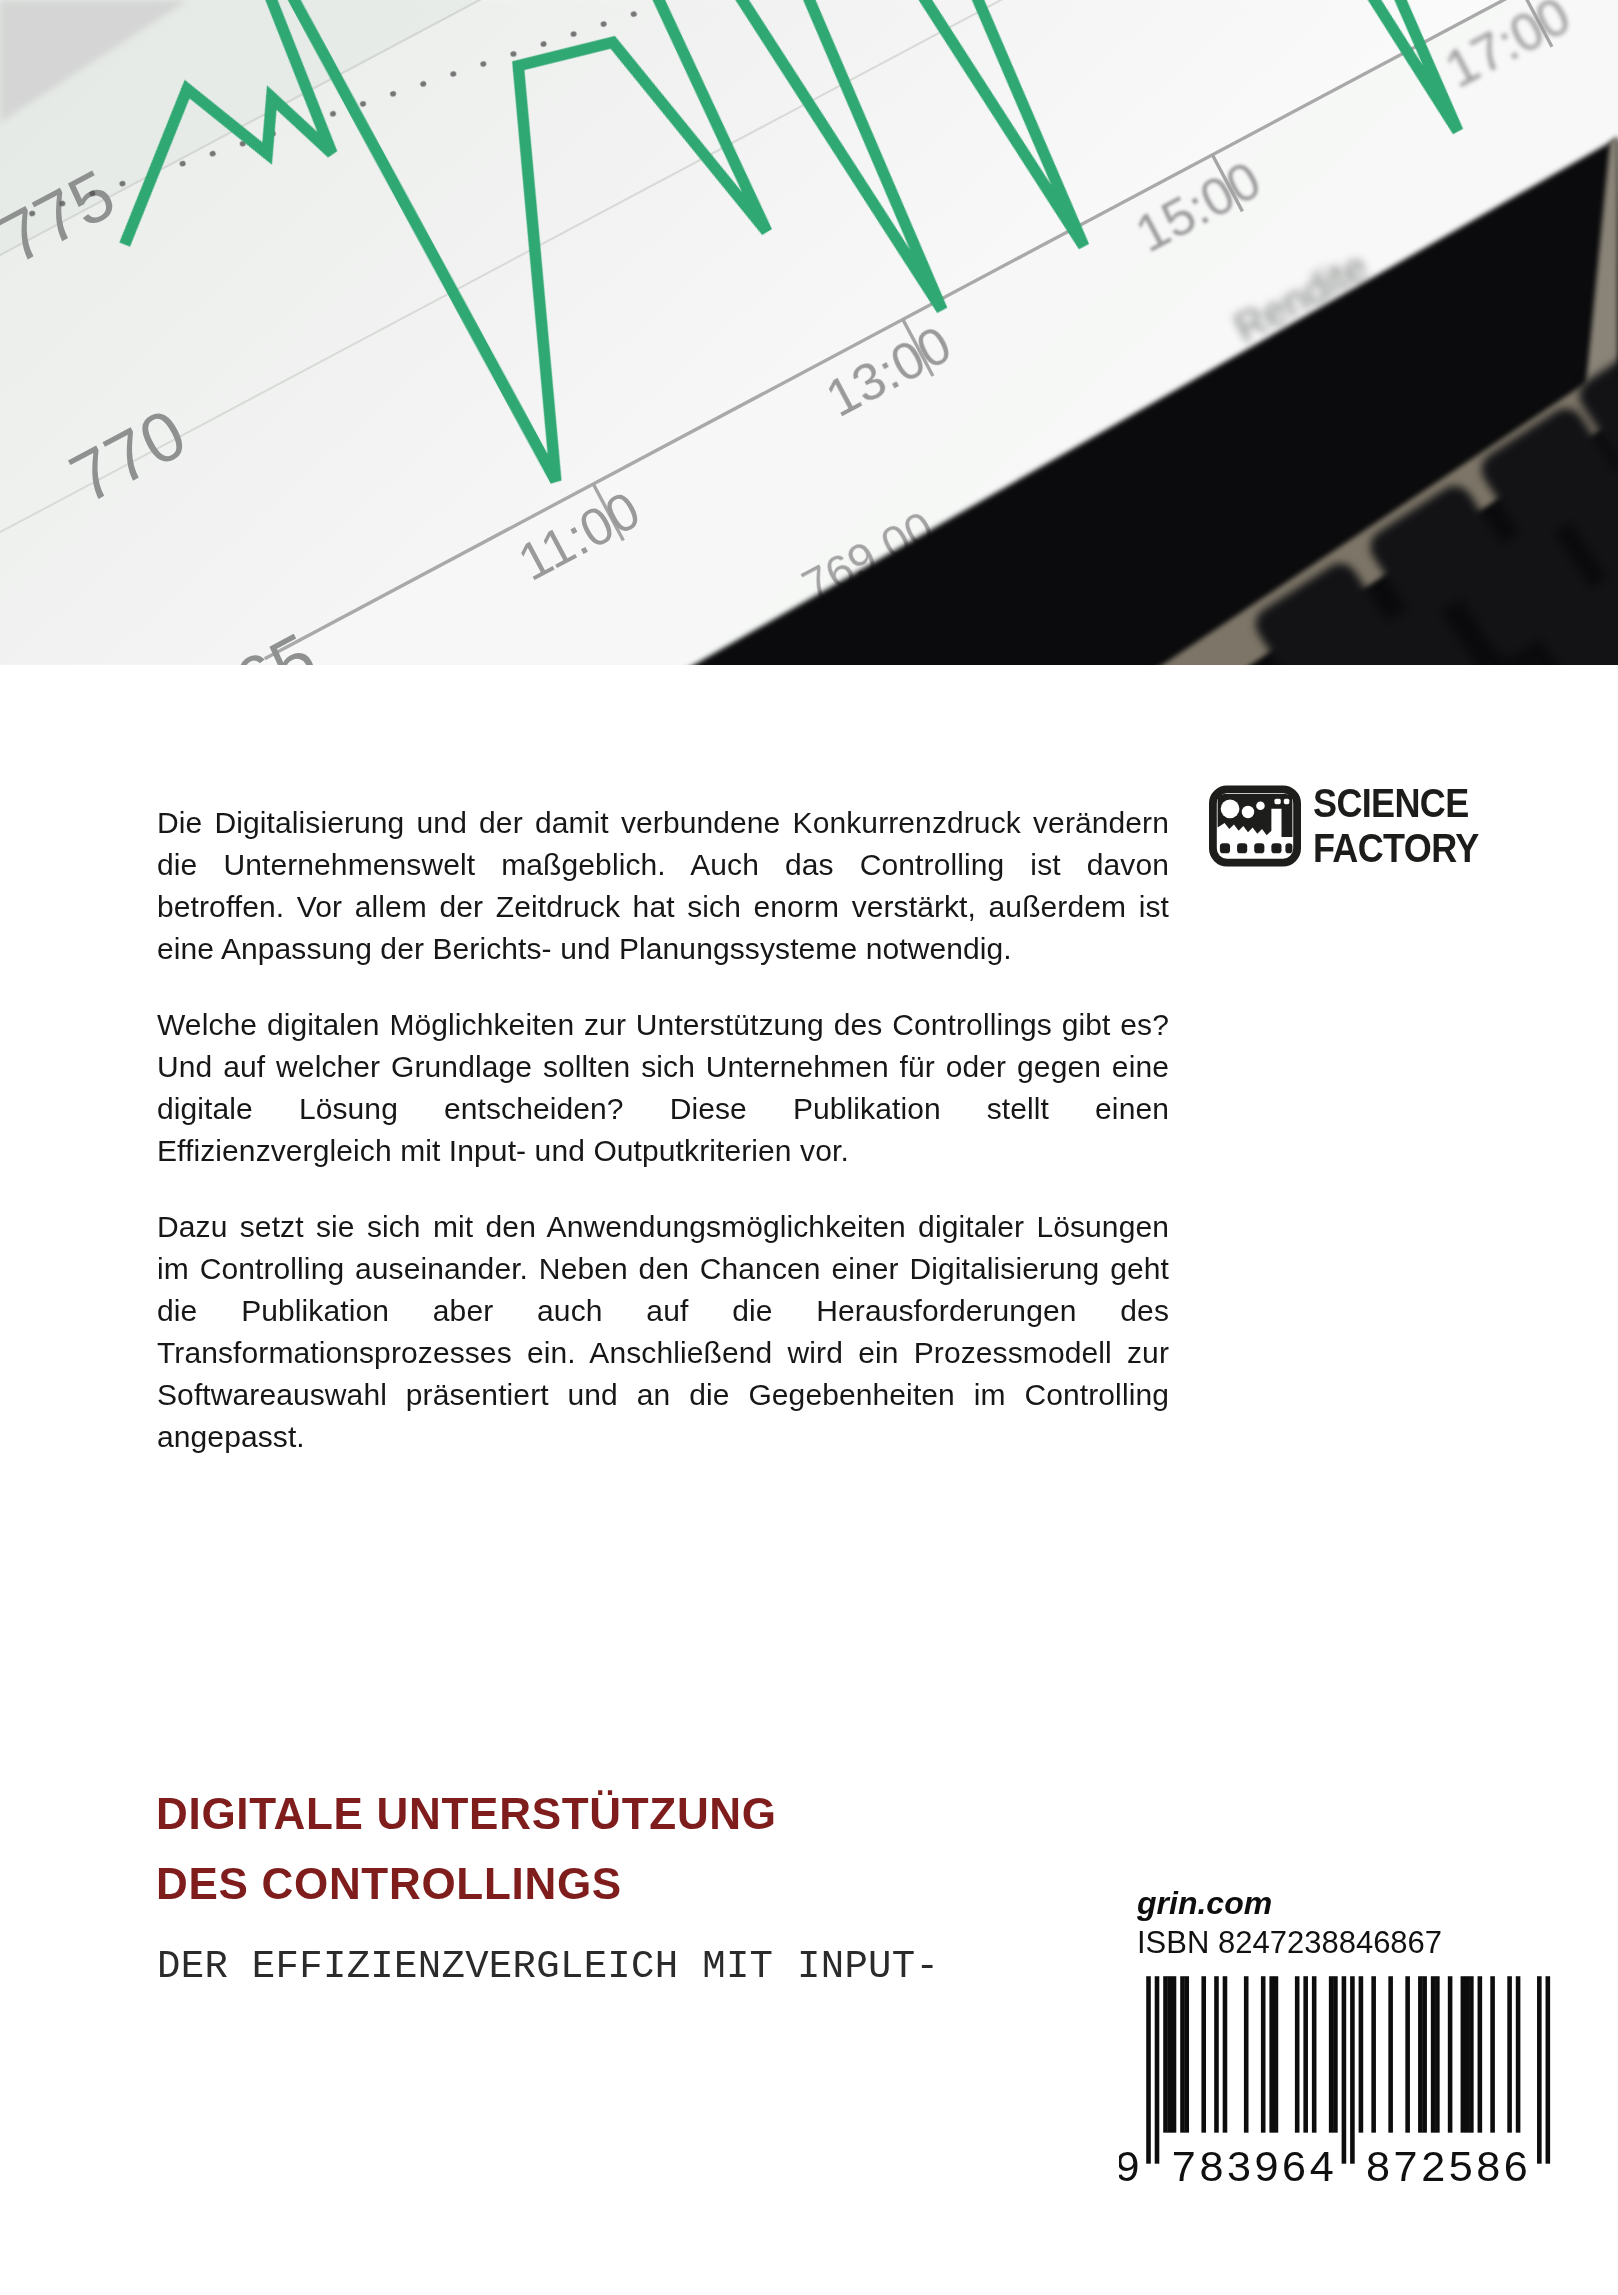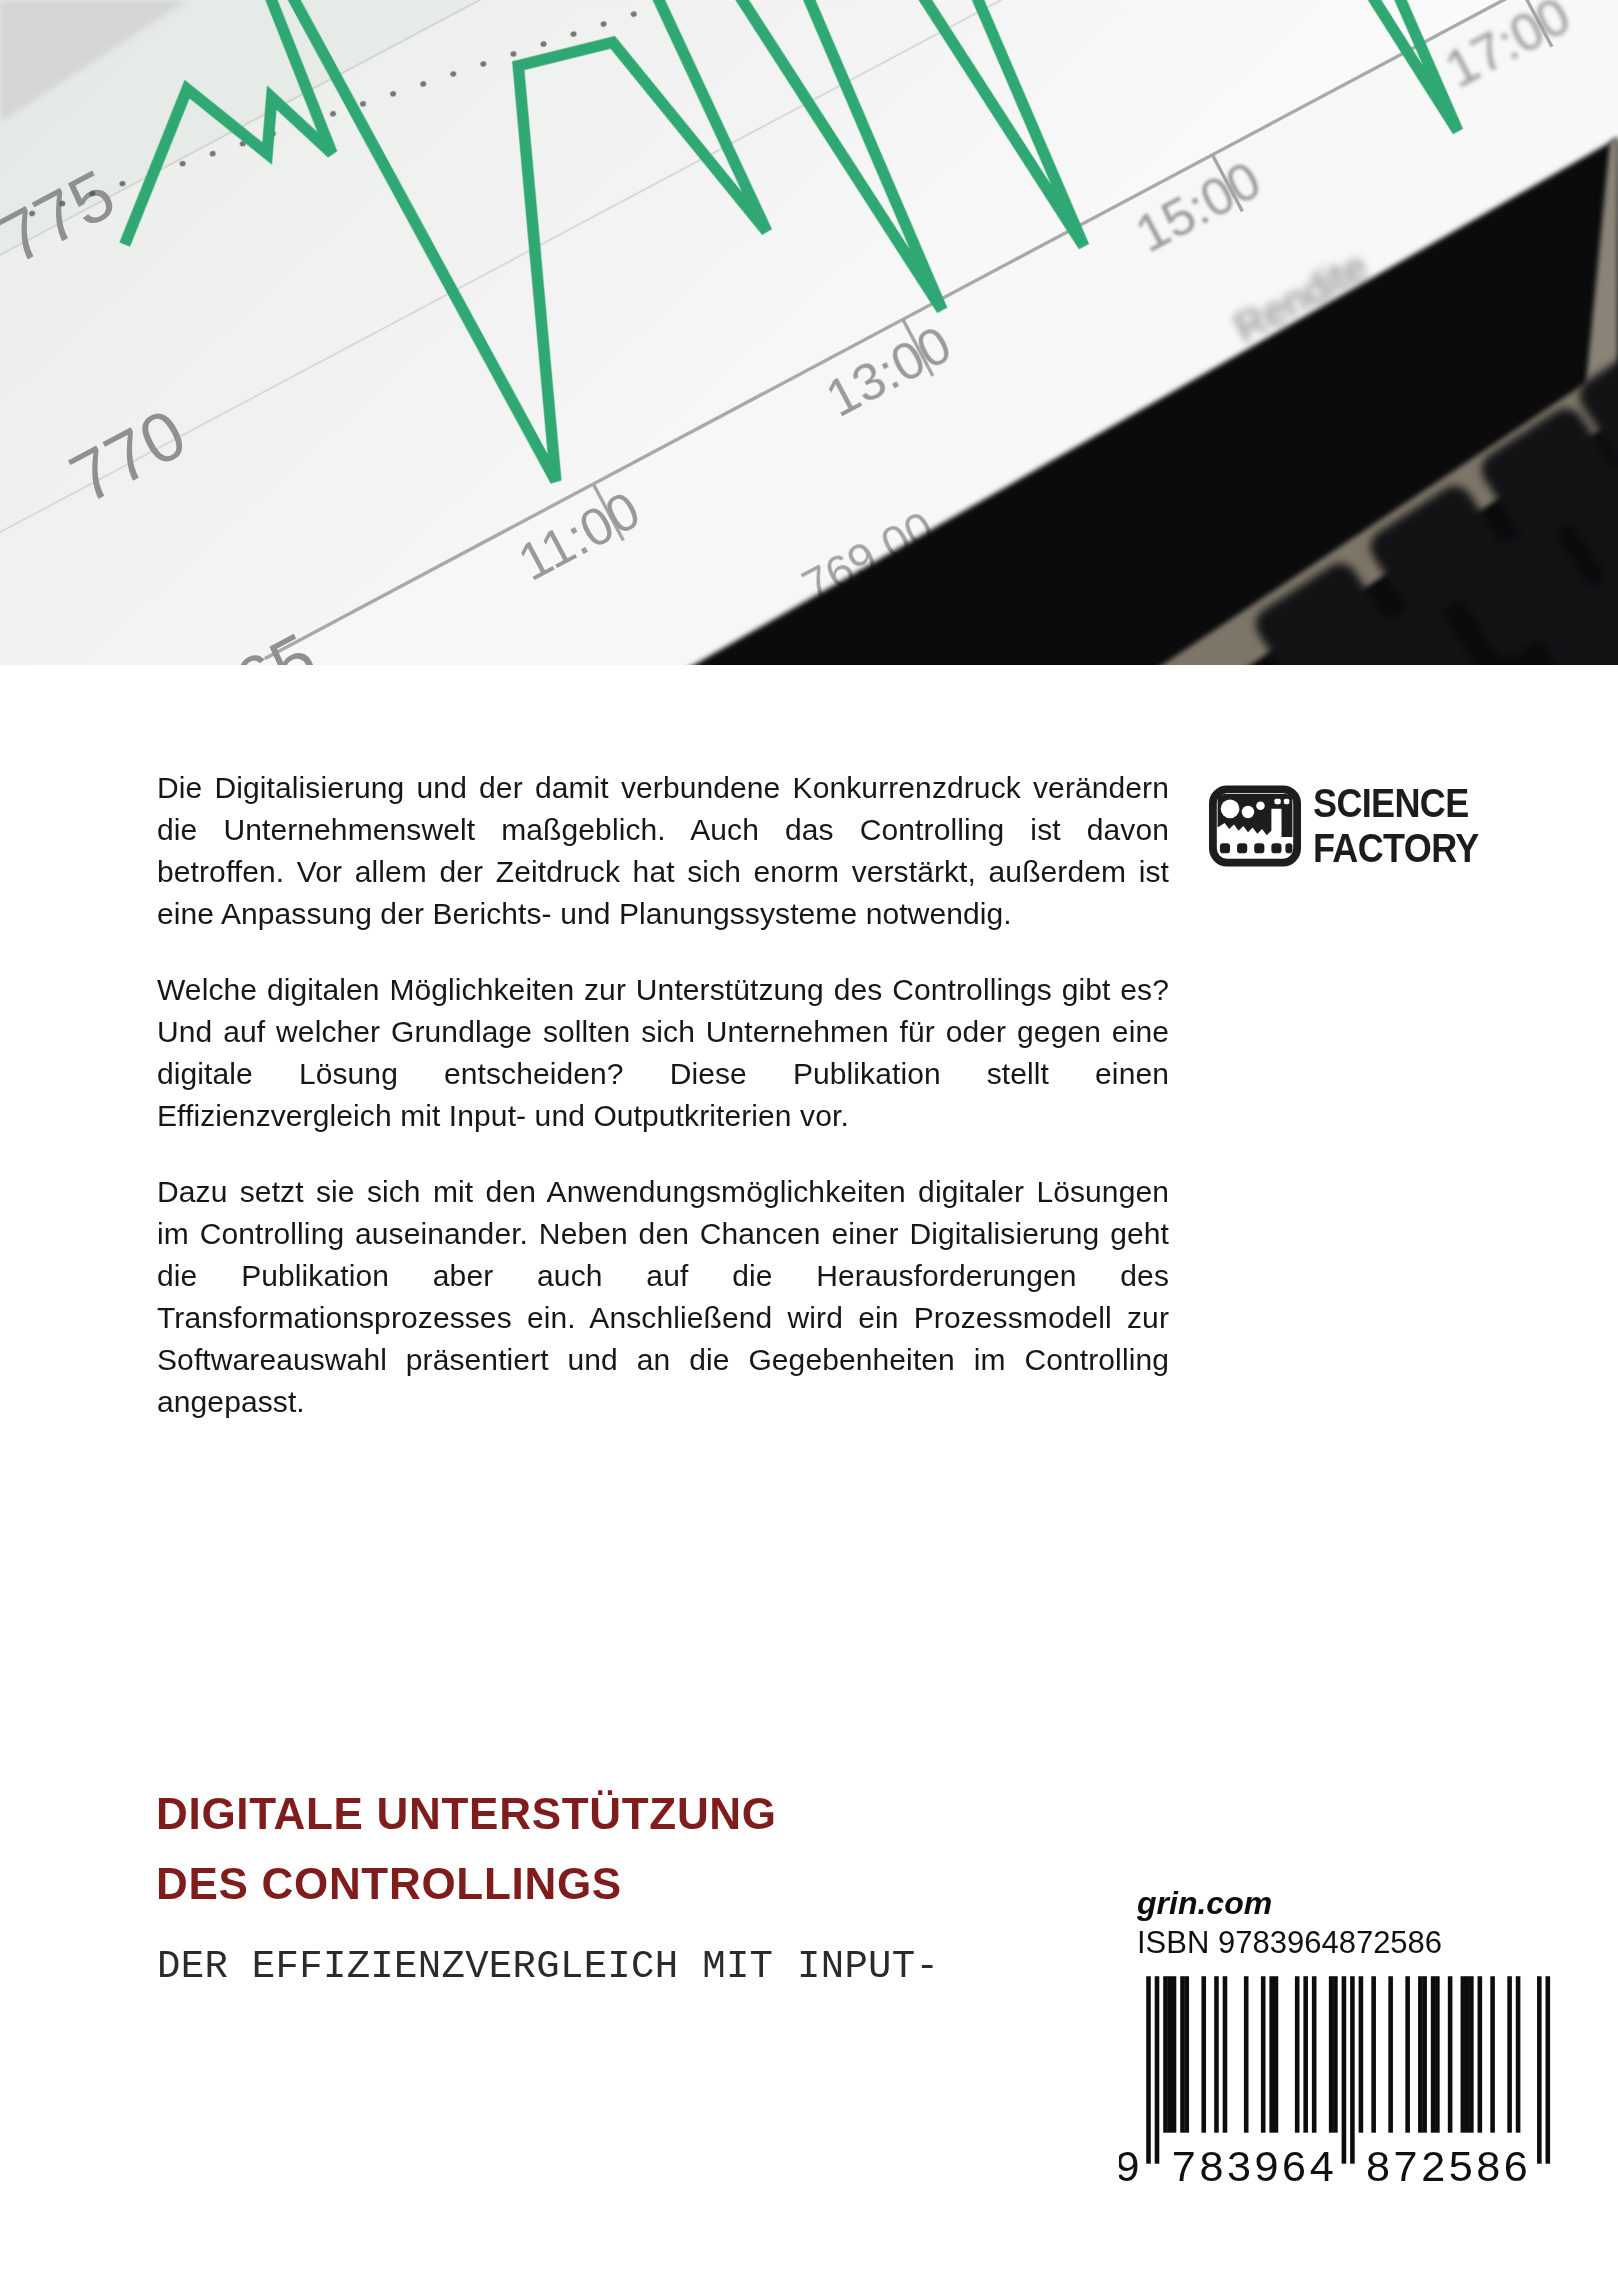--- a/index.html
+++ b/index.html
@@ -9,21 +9,21 @@
   }
   
   #photo{position:absolute;left:0;top:0;width:1618px;height:665px;overflow:hidden;}
   #photo svg{display:block;}
   .axis-label{font-size:78px;fill:#9a9a9a;}
   .y-label{font-size:104px;fill:#8f9190;}
   .price-label{font-size:68px;fill:#a3a3a3;}
   .series-label{font-size:62px;fill:#7d7f7e;}
   
   #synopsis{
-    position:absolute;left:157px;top:767px;width:1012px;
+    position:absolute;left:157px;top:802px;width:1012px;
     font-size:30px;line-height:42px;color:#171717;
     text-align:justify;letter-spacing:0.1px;
   }
   #synopsis p{margin:0 0 34px 0;}
   
   #publisher{position:absolute;left:1177px;top:782px;display:flex;align-items:center;padding-left:32px;}
   #publisher .logo-icon{width:92px;height:82px;}
   #publisher .logo-text{
     margin-left:12px;font-weight:700;font-size:40px;line-height:45px;
     color:#1c1c1a;letter-spacing:-0.7px;transform:scaleX(0.9);transform-origin:left top;
@@ -152,21 +152,21 @@
 
   <div id="title">
     <div>DIGITALE UNTERSTÜTZUNG</div>
     <div>DES CONTROLLINGS</div>
   </div>
   <div id="subtitle">
     <div>DER EFFIZIENZVERGLEICH MIT INPUT-</div>
   </div>
 
   <div id="website">grin.com</div>
-  <div id="isbn">ISBN 9783964872586</div>
+  <div id="isbn">ISBN 8247238846867</div>
 
   <div id="barcode">
     <svg width="459" height="236" viewBox="0 0 680 350">
       <g id="barcode-bars" fill="#0d0d0d">
           <rect x="40.0" y="30" width="6.8" height="278"></rect>
           <rect x="52.6" y="30" width="6.8" height="278"></rect>
           <rect x="65.2" y="30" width="6.8" height="232"></rect>
           <rect x="71.5" y="30" width="6.8" height="232"></rect>
           <rect x="77.8" y="30" width="6.8" height="232"></rect>
           <rect x="90.4" y="30" width="6.8" height="232"></rect>

